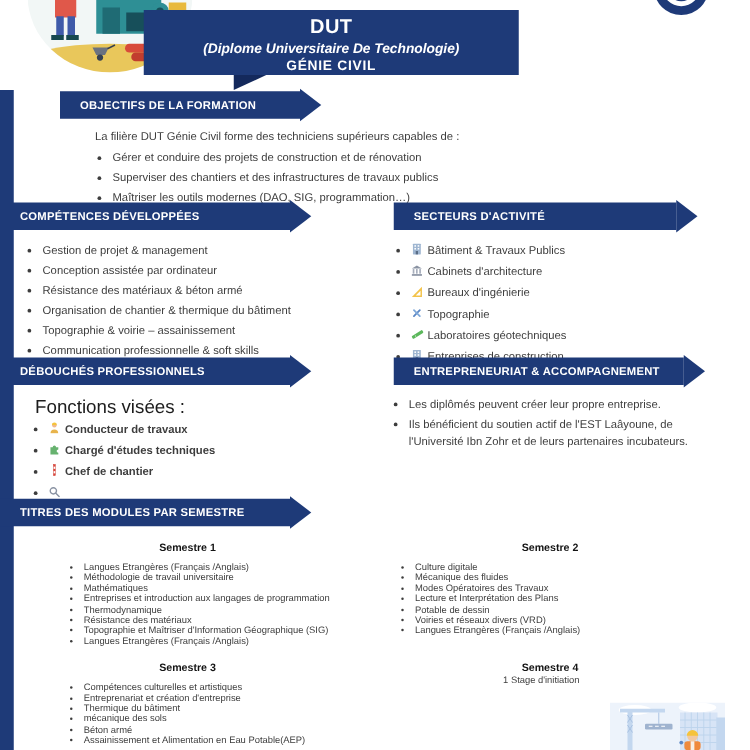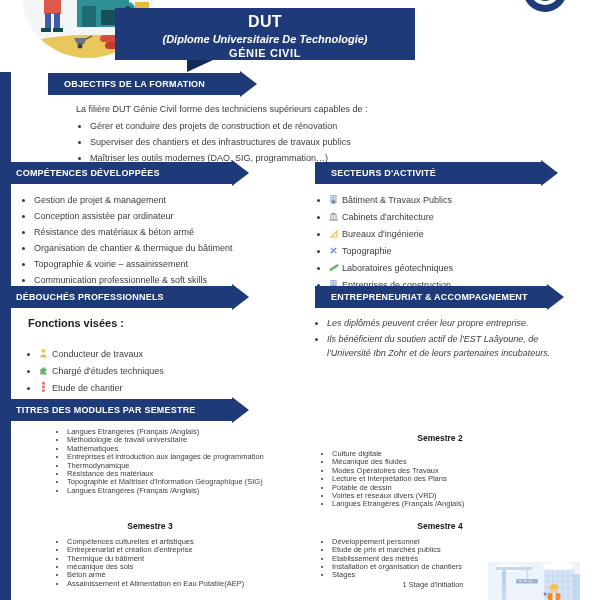--- a/index.html
+++ b/index.html
@@ -32,23 +32,23 @@
   #secteurs{left:315px;top:162px;width:285px;}
   #debouches{left:0;top:286px;width:305px;}
   #entrepreneuriat{left:315px;top:286px;width:272px;}
   #modules{left:0;top:399px;width:600px;}
 
   .body-text{font-size:9px;line-height:1.5;}
   #objectifs .intro{margin:8px 0 0 28px;}
   #objectifs ul{margin:3px 0 0 26px;padding-left:16px;}
   #competences ul{margin:10px 0 0 20px;padding-left:14px;}
   #secteurs ul{margin:10px 0 0 0;padding-left:14px;}
-  #debouches .subtitle{margin:9px 0 0 28px;font-weight:700;color:#1c1c1c;font-size:11px;}
-  #debouches ul{margin:19px 0 0 26px;padding-left:13px;}
-  #entrepreneuriat ul{margin:9px 0 2px 0;padding-left:12px;width:252px;font-style:italic;}
+  #debouches .subtitle{margin:9px 0 0 28px;font-weight:400;color:#1c1c1c;font-size:15px;}
+  #debouches ul{margin:3px 0 0 26px;padding-left:13px;font-weight:bold;}
+  #entrepreneuriat ul{margin:9px 0 2px 0;padding-left:12px;width:252px;}
   ul{list-style:disc;}
   li{margin-bottom:2.5px;}
 
   .sem-grid{display:grid;grid-template-columns:300px 300px;}
   .sem-cell-left{padding-left:55px;box-sizing:border-box;}
   .sem-cell-right{padding-left:20px;padding-right:60px;box-sizing:border-box;}
   .sem-title{text-align:center;font-weight:700;font-size:8.5px;color:#141414;margin-top:12px;}
   .sem-cell-left .sem-title{margin-left:-55px;width:300px;}
   .sem-cell-right .sem-title{width:240px;}
   .modules-list{font-size:7.5px;margin:7px 0 0 0;padding-left:12px;}
@@ -190,21 +190,21 @@
               <path d="M1.6,10.5 a3.4,3.2 0 0 1 6.8,0 z" fill="#e8b44c"></path>
             </svg></span><span>Conducteur de travaux</span></li>
         <li><span class="ic"><svg width="9" height="9" viewBox="0 0 10 10">
               <path d="M1.5,3 h2 a1.4,1.4 0 1 1 3,0 h2 v2 a1.4,1.4 0 1 0 0,3 v1.5 h-7 z" fill="#67b26f"></path>
             </svg></span><span>Chargé d'études techniques</span></li>
         <li><span class="ic"><svg width="9" height="10" viewBox="0 0 10 11">
               <rect x="4.1" y="0.5" width="1.8" height="10" fill="#fff" stroke="#c9352b" stroke-width="0.4"></rect>
               <rect x="4.1" y="0.5" width="1.8" height="2" fill="#d9453a"></rect>
               <rect x="4.1" y="4.5" width="1.8" height="2" fill="#d9453a"></rect>
               <rect x="4.1" y="8.5" width="1.8" height="2" fill="#d9453a"></rect>
-            </svg></span><span>Etude de chantier</span></li>
+            </svg></span><span>Chef de chantier</span></li>
         <li><span class="ic"><svg width="9" height="9" viewBox="0 0 10 10">
               <circle cx="4.1" cy="4.1" r="2.8" fill="none" stroke="#8a93a3" stroke-width="1.2"></circle>
               <line x1="6.3" y1="6.3" x2="9.2" y2="9.2" stroke="#8a93a3" stroke-width="1.3" stroke-linecap="round"></line>
             </svg></span></li>
       </ul>
   </section>
 
   <section id="entrepreneuriat">
     <div class="banner" style="width:232px">
       <span>ENTREPRENEURIAT &amp; ACCOMPAGNEMENT</span>
@@ -214,20 +214,21 @@
         <li>Ils bénéficient du soutien actif de l'EST Laâyoune, de l'Université Ibn Zohr et de leurs partenaires incubateurs.</li>
       </ul>
   </section>
 
   <section id="modules">
     <div class="banner" style="width:232px">
       <span>TITRES DES MODULES PAR SEMESTRE</span>
     </div>
     <div class="sem-grid">
       <div class="sem-cell-left">
+        <div class="sem-title">Semestre 1</div>
         <ul class="modules-list">
             <li>Langues Etrangères (Français /Anglais)</li>
             <li>Méthodologie de travail universitaire</li>
             <li>Mathématiques</li>
             <li>Entreprises et introduction aux langages de programmation</li>
             <li>Thermodynamique</li>
             <li>Résistance des matériaux</li>
             <li>Topographie et Maîtriser d'Information Géographique (SIG)</li>
             <li>Langues Etrangères (Français /Anglais)</li>
           </ul>
@@ -250,27 +251,20 @@
             <li>Compétences culturelles et artistiques</li>
             <li>Entreprenariat et création d'entreprise</li>
             <li>Thermique du bâtiment</li>
             <li>mécanique des sols</li>
             <li>Béton armé</li>
             <li>Assainissement et Alimentation en Eau Potable(AEP)</li>
           </ul>
       </div>
       <div class="sem-cell-right">
         <div class="sem-title">Semestre 4</div>
-        <ul class="modules-list">
-            <li>Développement personnel</li>
-            <li>Etude de prix et marchés publics</li>
-            <li>Etablissement des métrés</li>
-            <li>Installation et organisation de chantiers</li>
-            <li>Stages</li>
-          </ul>
         <div class="extra-line">1 Stage d'initiation</div>
       </div>
     </div>
   </section>
 
   <svg class="site-svg" width="92" height="38" viewBox="0 0 92 38">
     <rect width="92" height="38" fill="#edf3fb"></rect>
     <ellipse cx="20" cy="6" rx="13" ry="4" fill="#ffffff"></ellipse>
     <ellipse cx="70" cy="4" rx="15" ry="4" fill="#ffffff"></ellipse>
     <rect x="56" y="8" width="30" height="30" fill="#d7e4f6"></rect>

